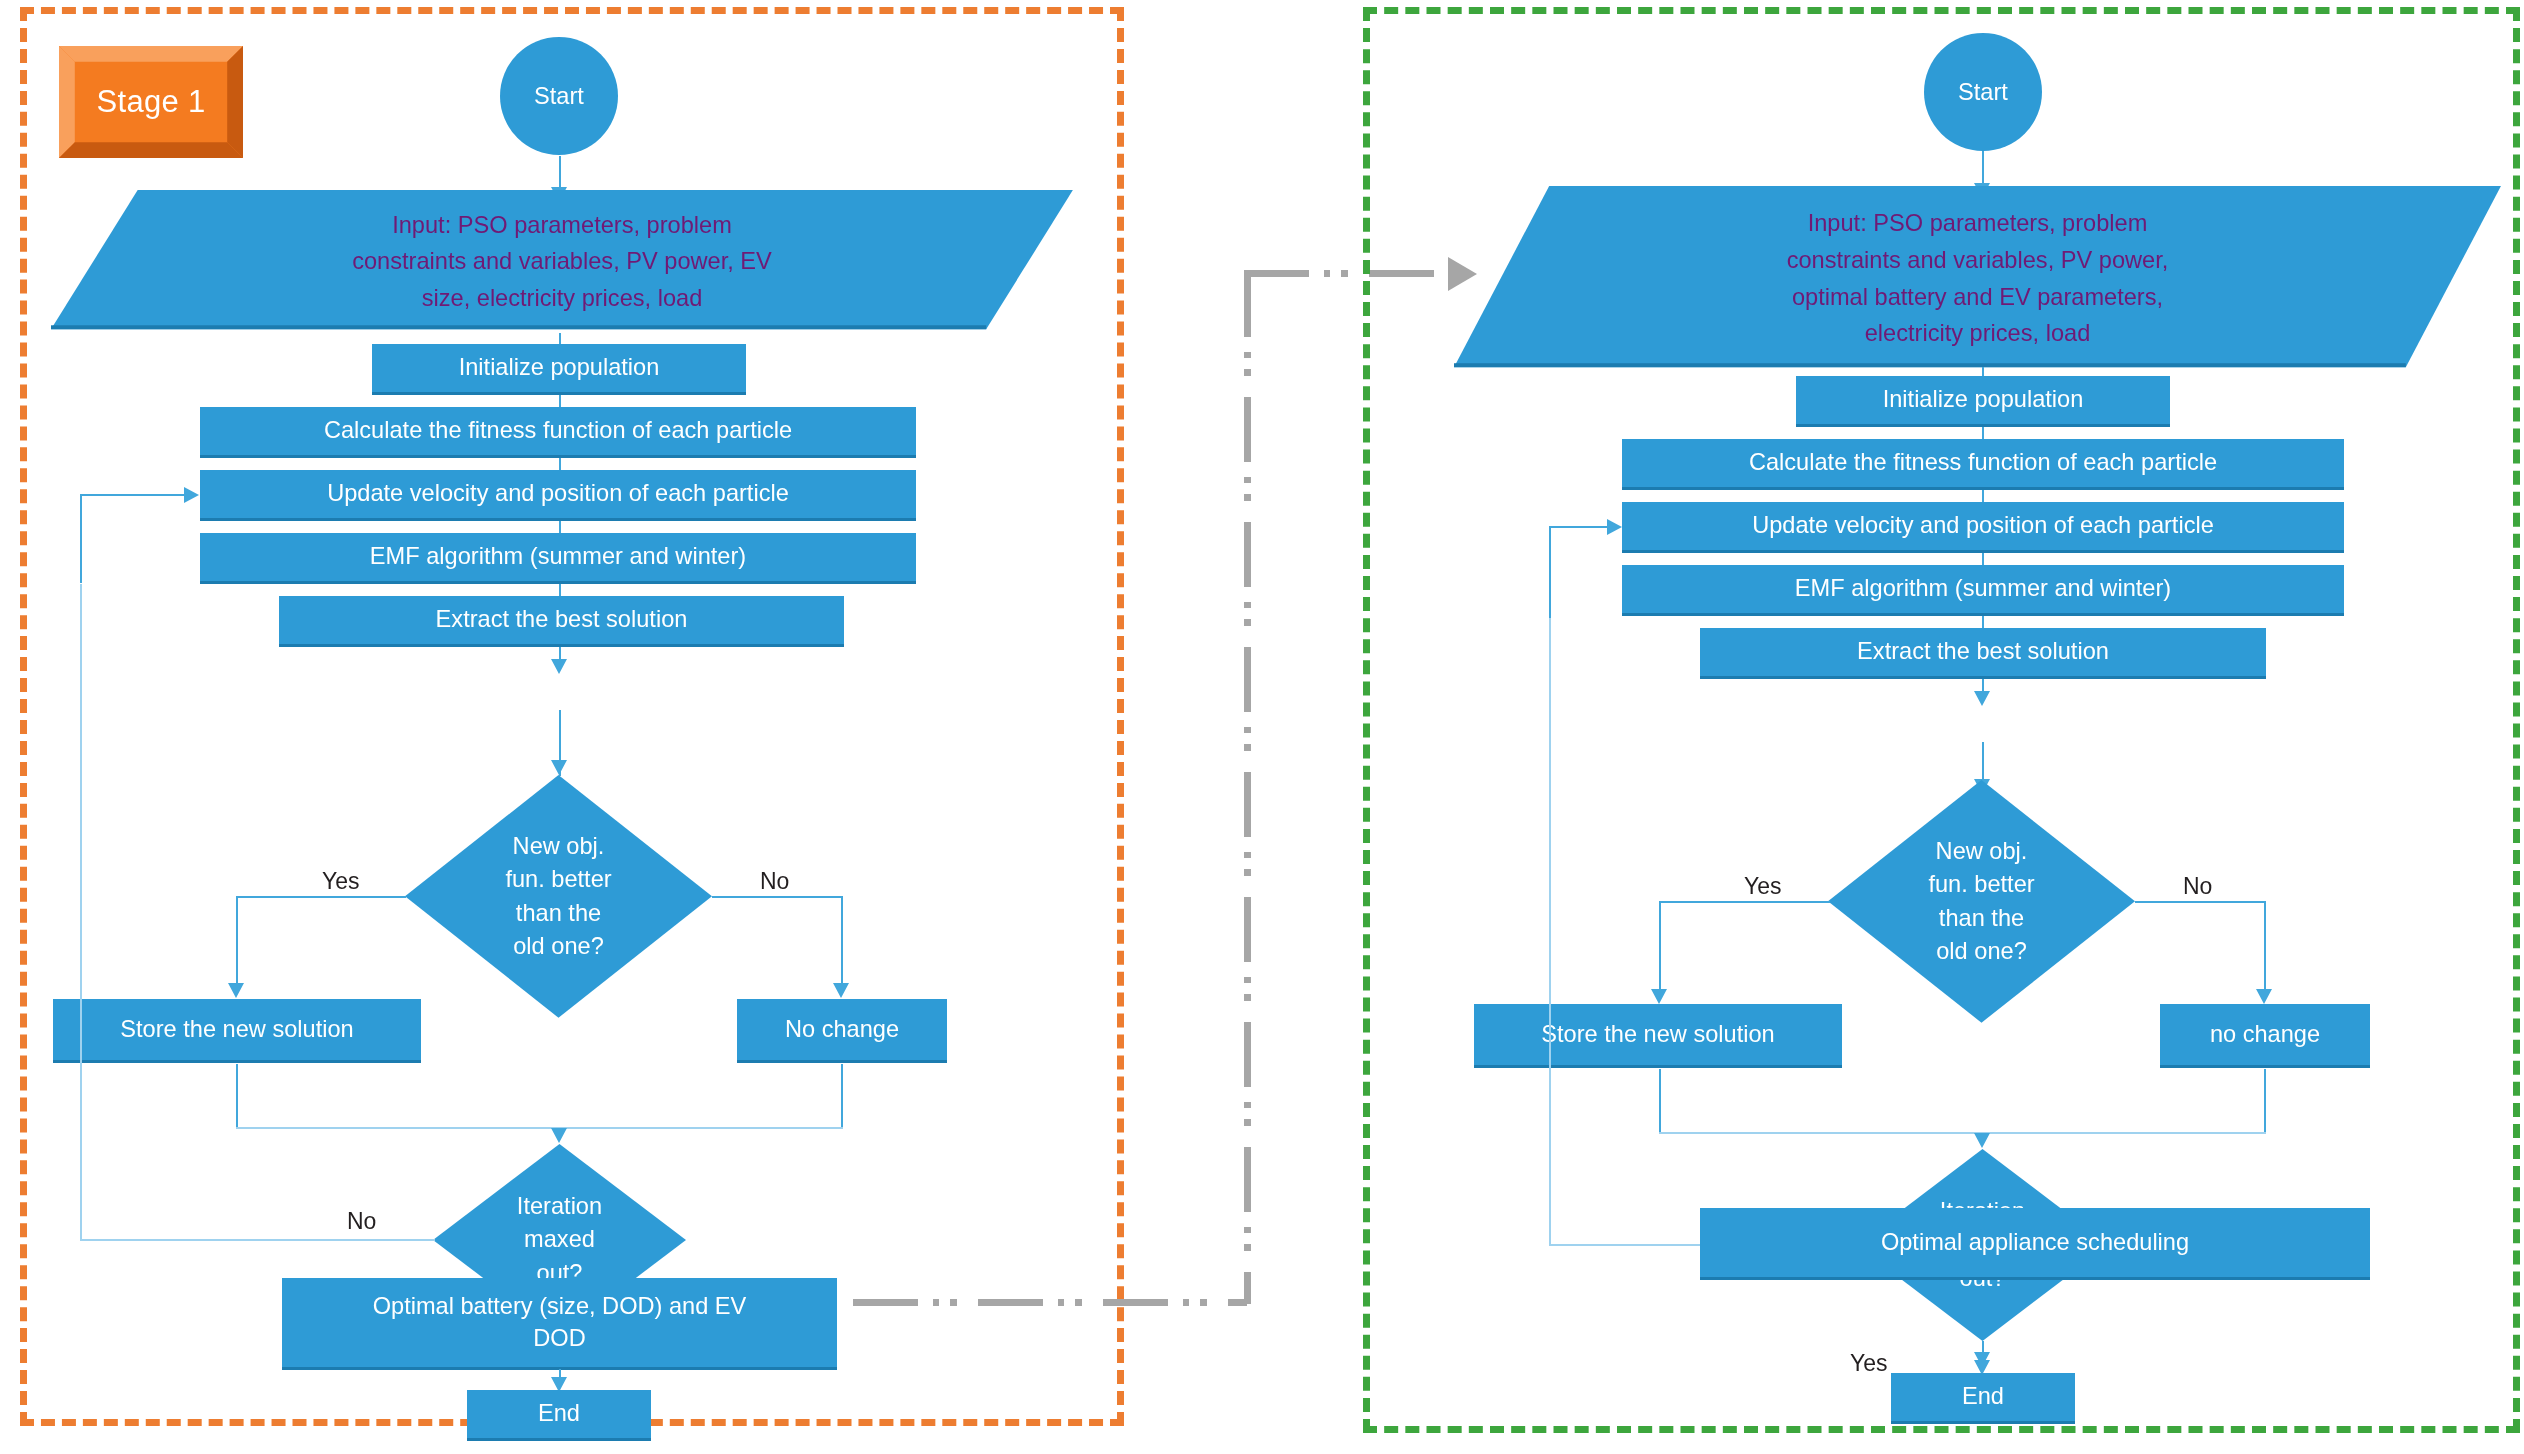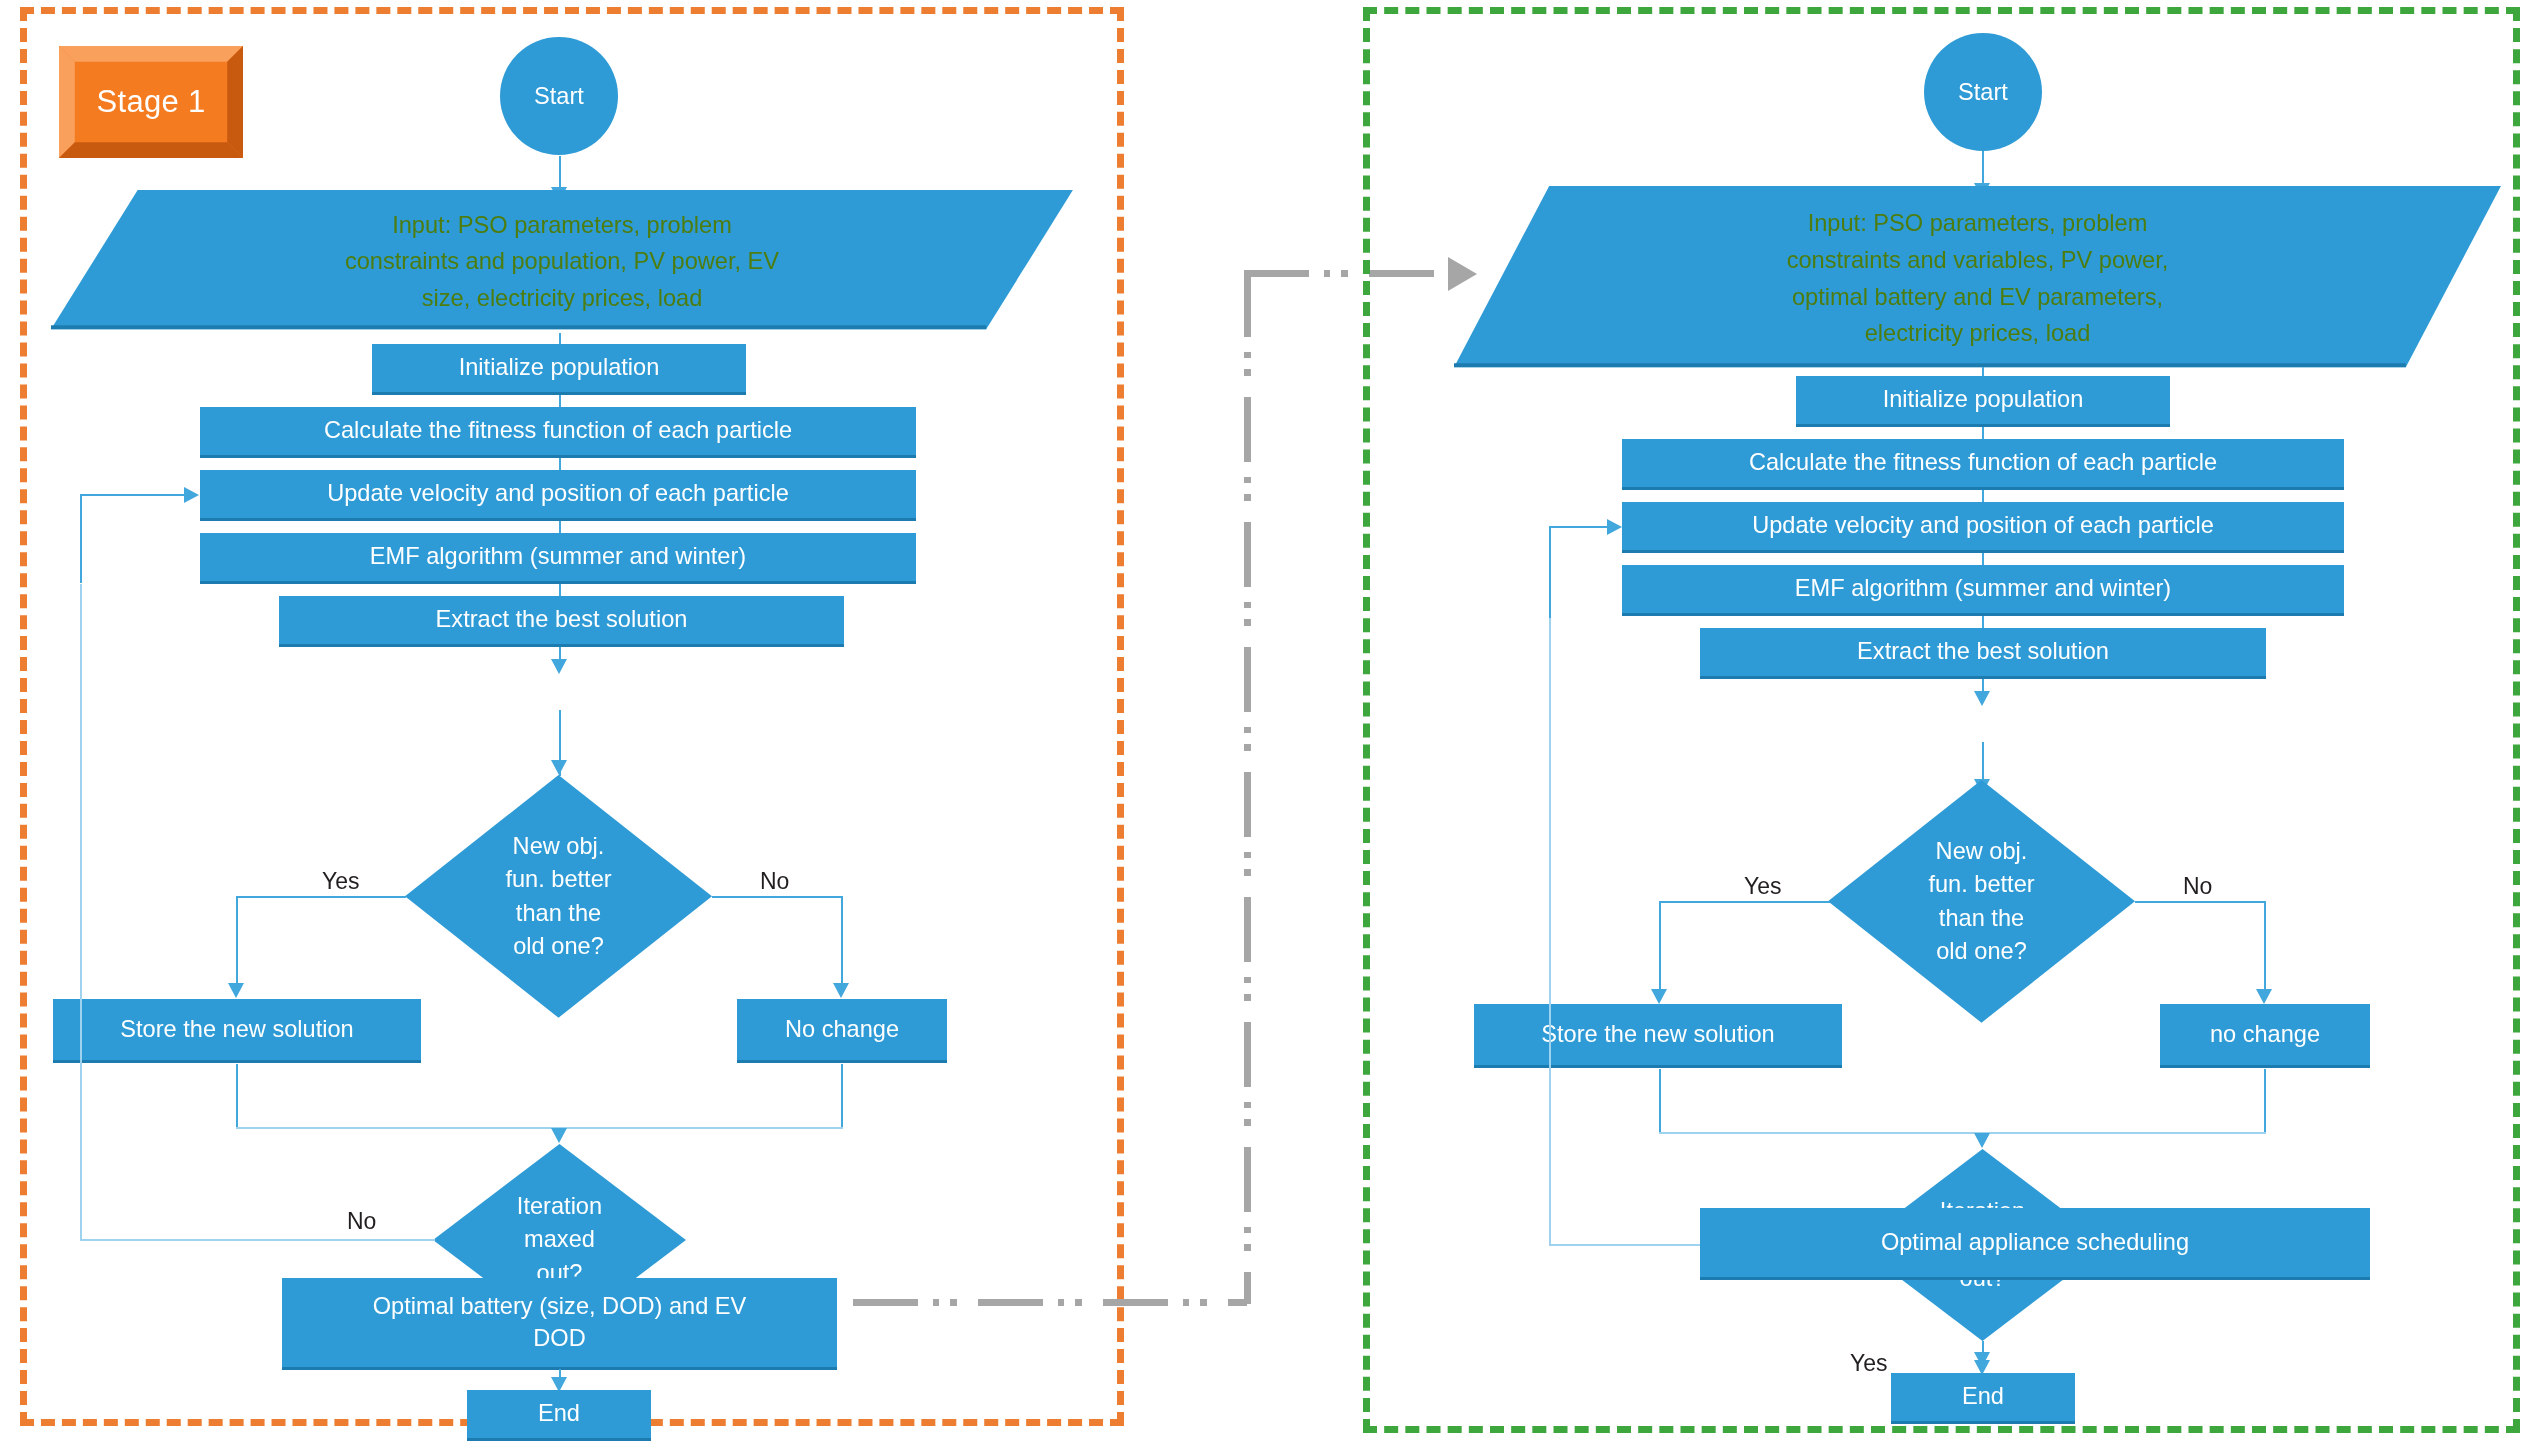--- a/index.html
+++ b/index.html
@@ -23,21 +23,21 @@
         justify-content:center;text-align:center;line-height:1.34;}
   .node.proc{font-size:23.6px;padding:2.6px 6.6px;}
   .node.term{font-size:23.6px;}
   .ellipse{position:absolute;background:#2E9BD6;border-radius:50%;color:#fff;
            display:flex;align-items:center;justify-content:center;font-size:23.6px;}
 
   
   .para{position:absolute;}
   .para svg{position:absolute;inset:0;}
   .para .ptxt{position:absolute;inset:0;display:flex;flex-direction:column;
-              align-items:center;justify-content:center;color:#4d7c0f;font-size:23.6px;line-height:1.55;}
+              align-items:center;justify-content:center;color:#701a75;font-size:23.6px;line-height:1.55;}
 
   
   .dia{position:absolute;}
   .dia svg{position:absolute;inset:0;}
   .dia .dtxt{position:absolute;inset:0;display:flex;flex-direction:column;
              align-items:center;justify-content:center;color:#fff;font-size:23.6px;line-height:1.42;}
 
   
   .ln{position:absolute;background:#41A7DC;}
   .ln.h{height:2px;}
@@ -85,21 +85,21 @@
   <div class="ln v" style="left:559px;top:156px;height:36px;"></div>
   <div class="ahd down" style="left:551px;top:187px;"></div>
 
   <div class="para" style="left:51px;top:190px;width:1022px;height:143px;">
     <svg viewBox="0 0 1556 218" preserveAspectRatio="none">
       <polygon points="132,0 1556,0 1424,212 0,212" fill="#2E9BD6"></polygon>
       <rect x="0" y="206" width="1424" height="6" fill="#1C7CB0"></rect>
     </svg>
     <div class="ptxt">
       <span>Input: PSO parameters, problem</span>
-      <span>constraints and population, PV power, EV</span>
+      <span>constraints and variables, PV power, EV</span>
       <span>size, electricity prices, load</span>
     </div>
   </div>
   <div class="ln v" style="left:559px;top:333px;height:14.4px;"></div>
   <div class="ahd down" style="left:551px;top:344px;"></div>
 
   <div class="node proc" style="left:372px;top:344px;width:374px;height:51px;">
     <span>Initialize population</span>
   </div>
   <div class="ln v" style="left:559px;top:395px;height:17px;"></div>

